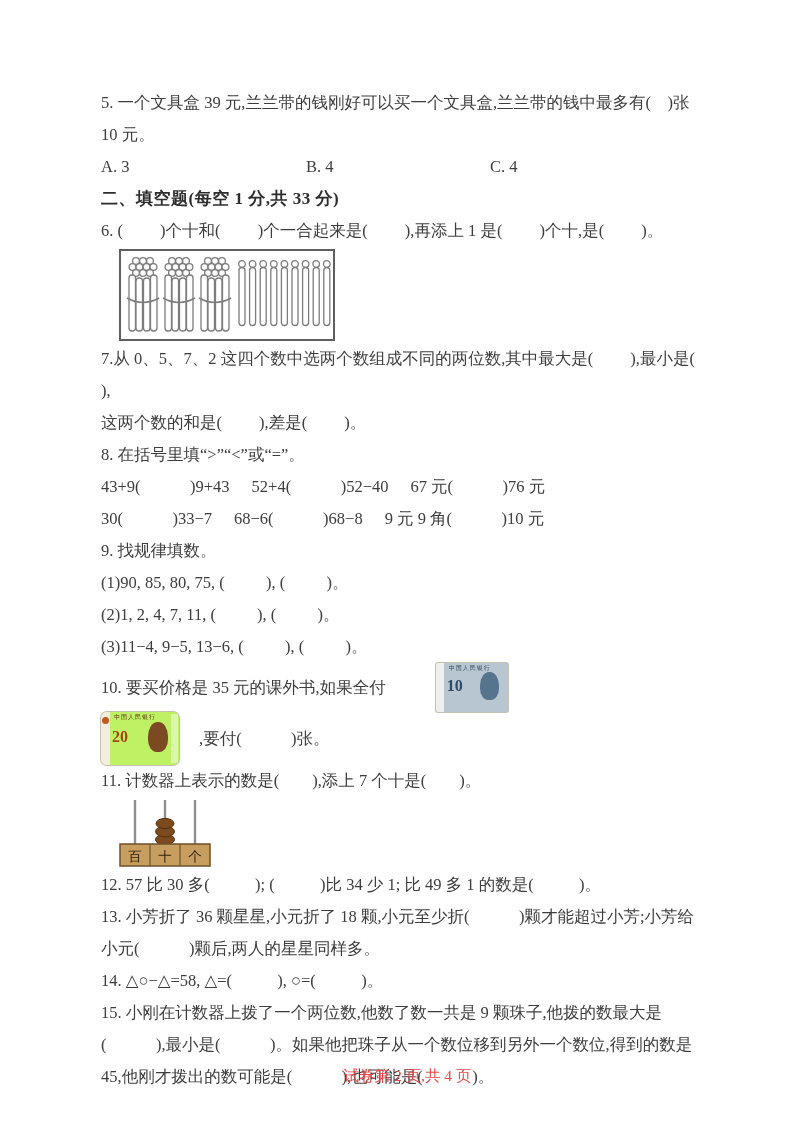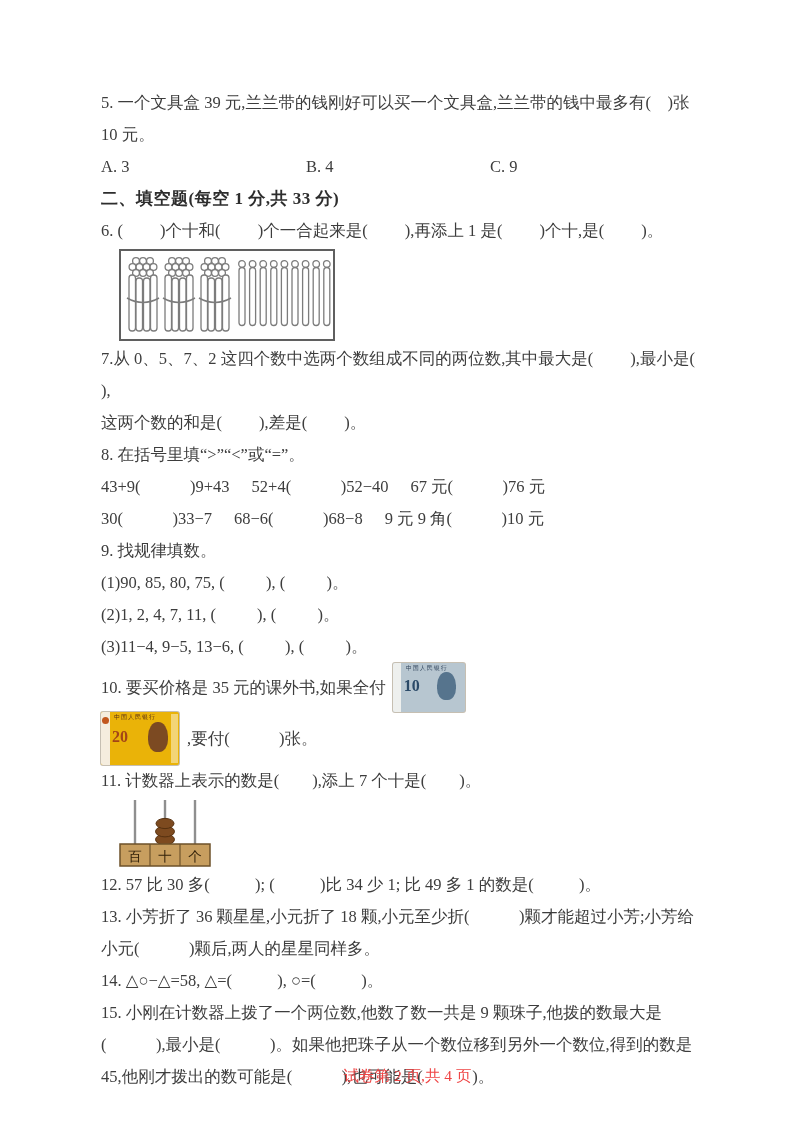--- a/index.html
+++ b/index.html
@@ -10,26 +10,26 @@
   .heading{font-weight:700;font-size:17px;color:#2d2d2d;letter-spacing:.5px;}
   .opt{display:inline-block;}
   .opt-a{width:205px;}
   .opt-b{width:184px;}
   .sticks-box{box-sizing:border-box;width:216px;height:92px;border:2px solid #5f5f5f;
               margin:2px 0 2px 18px;background:#fff;}
   .st{fill:#ffffff;stroke:#7c7c7c;stroke-width:1.3;}
   .tie{fill:none;stroke:#7c7c7c;stroke-width:1.5;}
   .row8 .grp{margin-right:22px;white-space:pre-wrap;}
   .flexline{display:flex;align-items:center;font-size:16.5px;white-space:pre-wrap;}
-  .q10-r1{min-height:46px;}
+  .q10-r1{min-height:46px;gap:43px;}
   .q10-r2{min-height:52px;}
   .banknote{display:inline-block;position:relative;overflow:hidden;border-radius:2px;
             box-shadow:0 0 0 1px #c6bfb2;flex:none;}
   .note10{width:72px;height:49px;background:#b7c6d0;margin:0 10px 0 7px;}
-  .note20{width:78px;height:53px;background:#eab308;margin-right:8px;}
+  .note20{width:78px;height:53px;background:#bef264;margin-right:20px;border-radius:6px;}
   .bn-strip{position:absolute;left:0;top:0;width:8px;height:100%;background:#eef0ee;}
   .note20 .bn-strip{width:9px;background:#f5edde;}
   .bn-title{position:absolute;left:13px;top:2px;font-size:6px;letter-spacing:1px;
             color:#33465e;line-height:7px;}
   .note20 .bn-title{color:#5a3012;}
   .bn-num{position:absolute;left:11px;top:14px;font-weight:700;font-size:16px;color:#2b4a68;}
   .note20 .bn-num{color:#a34517;top:16px;}
   .bn-head{position:absolute;right:9px;top:9px;width:19px;height:28px;background:#56748d;
            border-radius:48% 48% 42% 42%;}
   .note20 .bn-head{background:#7c4a22;width:20px;height:30px;right:11px;top:10px;}
@@ -42,21 +42,21 @@
           font-size:15.5px;color:#ef4444;}
 </style>
 </head>
 <body>
 
 <div class="page">
   <div class="content">
 
     <p class="line">5. 一个文具盒 39 元,兰兰带的钱刚好可以买一个文具盒,兰兰带的钱中最多有(    )张</p>
     <p class="line">10 元。</p>
-    <p class="line"><span class="opt opt-a">A. 3</span><span class="opt opt-b">B. 4</span><span class="opt opt-c">C. 9</span></p>
+    <p class="line"><span class="opt opt-a">A. 3</span><span class="opt opt-b">B. 4</span><span class="opt opt-c">C. 4</span></p>
 
     <p class="line heading">二、填空题(每空 1 分,共 33 分)</p>
 
     <p class="line">6. (         )个十和(         )个一合起来是(         ),再添上 1 是(         )个十,是(         )。</p>
 
     <div class="sticks-box">
       <svg width="212" height="88" viewBox="0 0 212 88">
         <defs>
           <g id="bundle">
             <circle class="st" cx="-7" cy="10" r="3.4"></circle>

